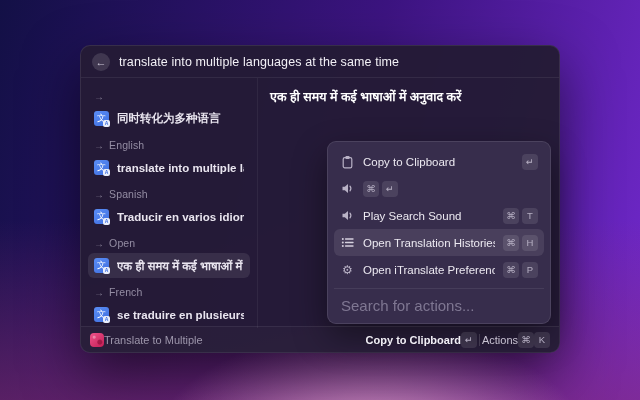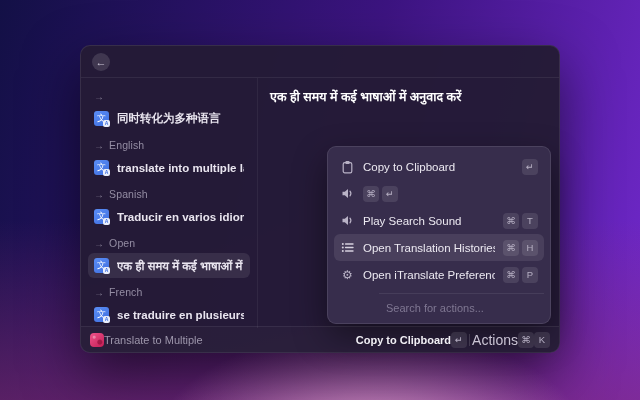--- a/index.html
+++ b/index.html
@@ -85,21 +85,21 @@
   .a-icon{ width:15px; flex:0 0 auto; color:#b9b2c6; display:flex; align-items:center; justify-content:center; font-size:12px; }
   .a-label{ flex:1; overflow:hidden; white-space:nowrap; }
   .keys{ display:flex; gap:3px; }
   .key{
     min-width:16px; height:16px; padding:0 3px; border-radius:4px;
     background:rgba(255,255,255,0.10); color:#b6afc3;
     font-size:9.5px; display:flex; align-items:center; justify-content:center;
   }
   .panel-search{
     border-top:1px solid rgba(255,255,255,0.08); margin-top:5px;
-    padding:8px 7px 9px; color:#7f7792; font-size:11px;margin-left:45px;
+    padding:8px 7px 9px; color:#7f7792; font-size:15px;
   }
 
   
   .footer{
     position:absolute; left:0; right:0; bottom:0; height:26px;
     display:flex; align-items:center; padding:0 9px;
     border-top:1px solid rgba(255,255,255,0.07);
     background:rgba(255,255,255,0.02);
     border-radius:0 0 10px 10px;
   }
@@ -107,32 +107,33 @@
     width:14px; height:14px; border-radius:4px; flex:0 0 auto;
     background:
       radial-gradient(circle at 30% 30%, rgba(255,255,255,0.35) 1px, transparent 2px),
       radial-gradient(circle at 70% 65%, rgba(120,0,40,0.5) 2px, transparent 3px),
       linear-gradient(140deg,#f0548b,#c21d55);
   }
   .app-name{ color:#9d96ab; font-size:11px; }
   .spacer{ flex:1; }
   .footer-action{ color:#f1eff5; font-size:11px; font-weight:600; }
   .f-divider{ width:1px; height:12px; background:rgba(255,255,255,0.14); margin:0 2px; }
-  .footer-actions-label{ color:#c9c3d3; font-size:14px; }
+  .footer-actions-label{ color:#c9c3d3; font-size:11px; }
   svg{ display:block; }
 </style>
 </head>
 <body>
 
 <div class="window">
 
   <div class="search-bar">
     <div class="back-btn">
       <span>←</span>
     </div>
+    <div class="search-text">translate into multiple languages at the same time</div>
   </div>
 
   <div class="content">
     <div class="sidebar">
 
       <div class="sec-label">
         <span class="sec-arrow">→</span>
       </div>
       <div class="row">
         <span class="tr-icon">文</span>

